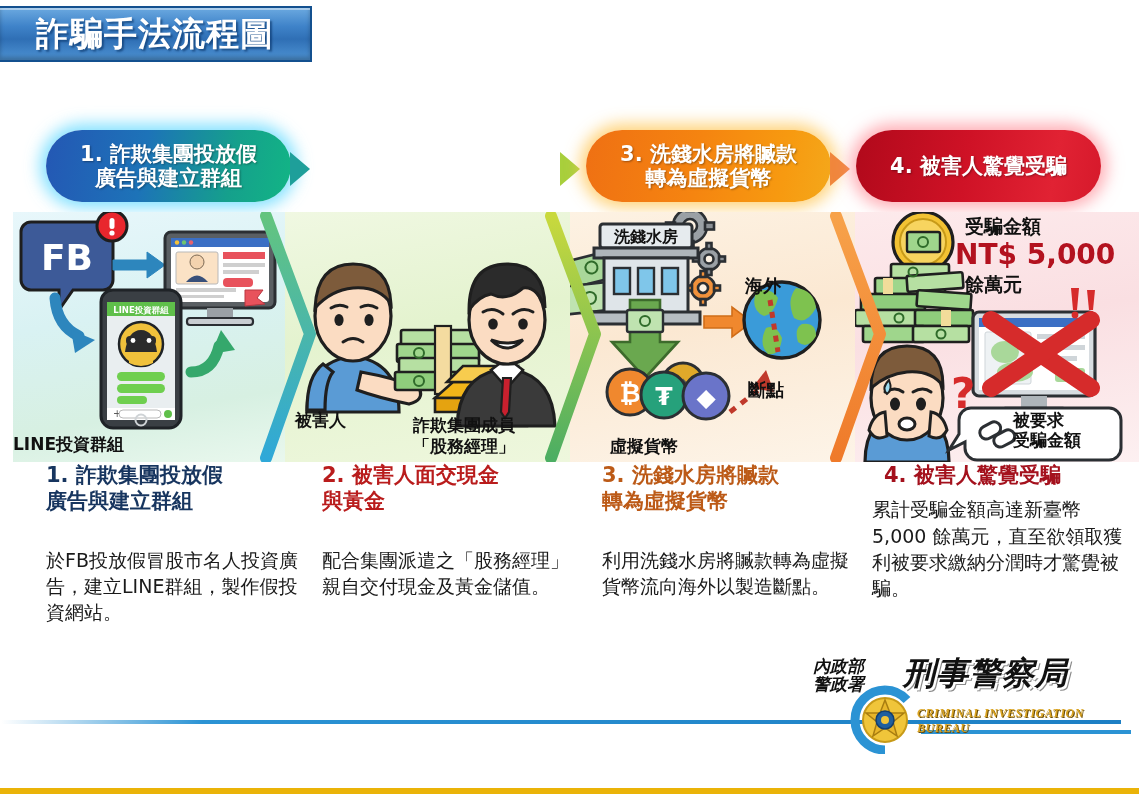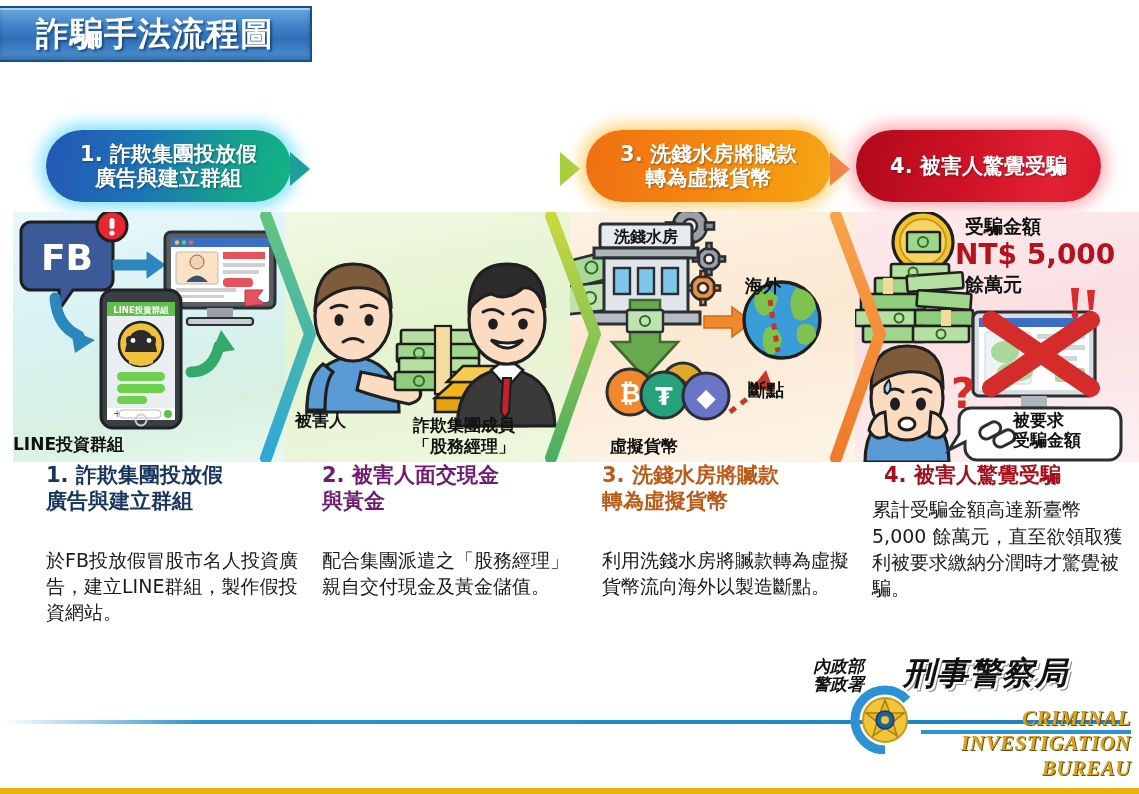--- a/index.html
+++ b/index.html
@@ -63,21 +63,21 @@
   .s1{left:252px;}.s2{left:537px;}.s3{left:822px;}
 
   
   .texts{position:absolute;left:0;top:462px;width:1139px;height:180px;}
   .tcol{position:absolute;top:0;width:262px;}
   .tc1{left:46px;} .tc2{left:322px;} .tc3{left:602px;} .tc4{left:872px;}
   .theading{
     font-size:21px;font-weight:bold;line-height:1.26;margin:0 0 8px 0;
     white-space:pre-line;font-family:"DejaVu Sans","Liberation Sans",sans-serif;
   }
-  .h1{color:#17355f;} .h2{color:#701a75;} .h3{color:#bc5a17;} .h4{color:#a4111d;}
+  .h1{color:#17355f;} .h2{color:#b91c1c;} .h3{color:#bc5a17;} .h4{color:#a4111d;}
   .tbody{
     font-size:19px;color:#1a1a1a;line-height:1.38;
     font-family:"DejaVu Sans","Liberation Sans",sans-serif;
     margin-top:32px;
   }
   .tc1 .theading,.tc2 .theading,.tc3 .theading{text-indent:0;}
   .tc4 .theading{margin-left:12px;}
   .tc4 .tbody{margin-top:0;}
 
   
@@ -86,24 +86,24 @@
     background:linear-gradient(90deg,rgba(41,146,212,0) 0%,#2b93d4 18%,#1d7fc4 100%);}
   .logo-line2{position:absolute;left:130px;bottom:18px;width:210px;height:4px;background:#2b93d4;}
   .logo-cn-small{position:absolute;left:22px;top:2px;width:92px;color:#111;
     font-size:17px;font-weight:bold;line-height:1.05;font-style:italic;
     font-family:"DejaVu Sans","Liberation Sans",sans-serif;white-space:pre-line;
     text-shadow:1px 1px 0 #fff;}
   .logo-cn-big{position:absolute;left:112px;top:-4px;color:#111;font-size:32px;
     font-weight:bold;font-style:italic;letter-spacing:1px;
     font-family:"DejaVu Sans","Liberation Sans",sans-serif;
     text-shadow:2px 2px 0 #fff,3px 3px 0 #8a8a8a;}
-  .logo-en{position:absolute;left:126px;top:50px;color:#d9a321;font-size:21px;
+  .logo-en{position:absolute;left:126px;top:50px;color:#d9a321;font-size:12px;
     font-weight:bold;font-style:italic;letter-spacing:.5px;
     font-family:"Liberation Serif","DejaVu Serif",serif;
-    text-shadow:1px 1px 0 #6a4c06;text-align:right;}
+    text-shadow:1px 1px 0 #6a4c06;}
 
   
   .cap{position:absolute;font-weight:bold;color:#111;
     font-family:"DejaVu Sans","Liberation Sans",sans-serif;}
 </style>
 </head>
 <body>
 
 <div class="page">
 

